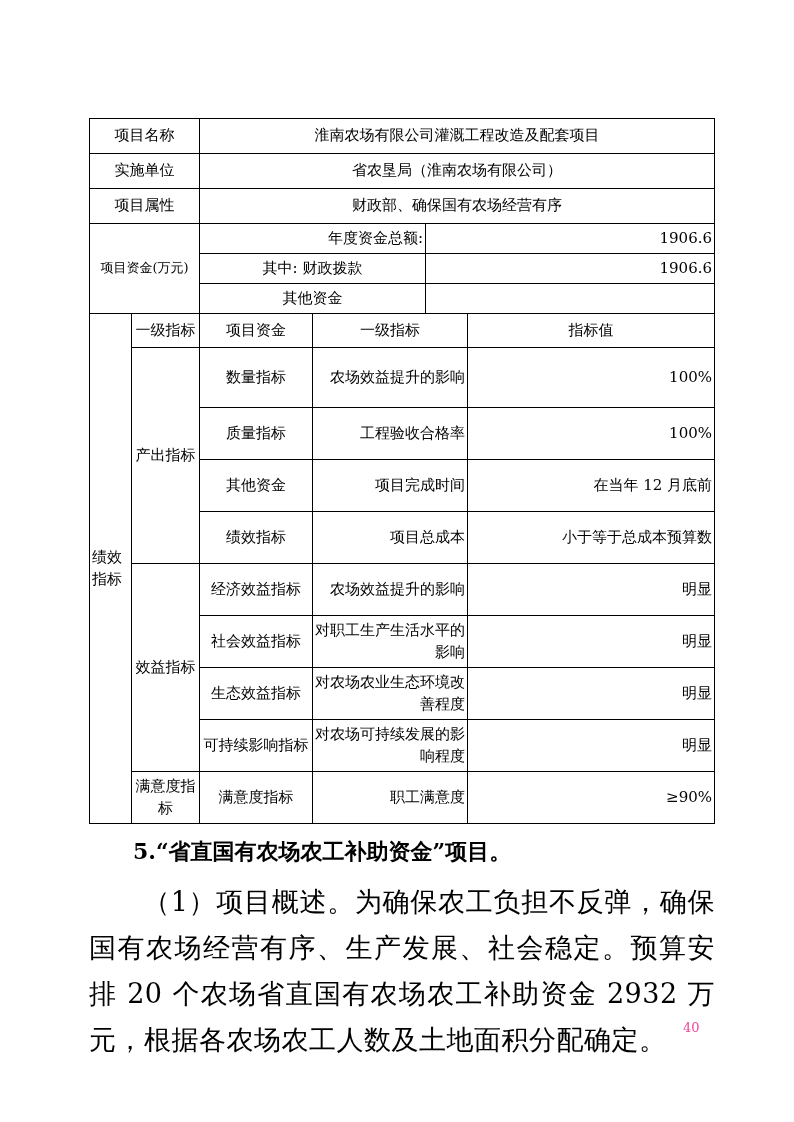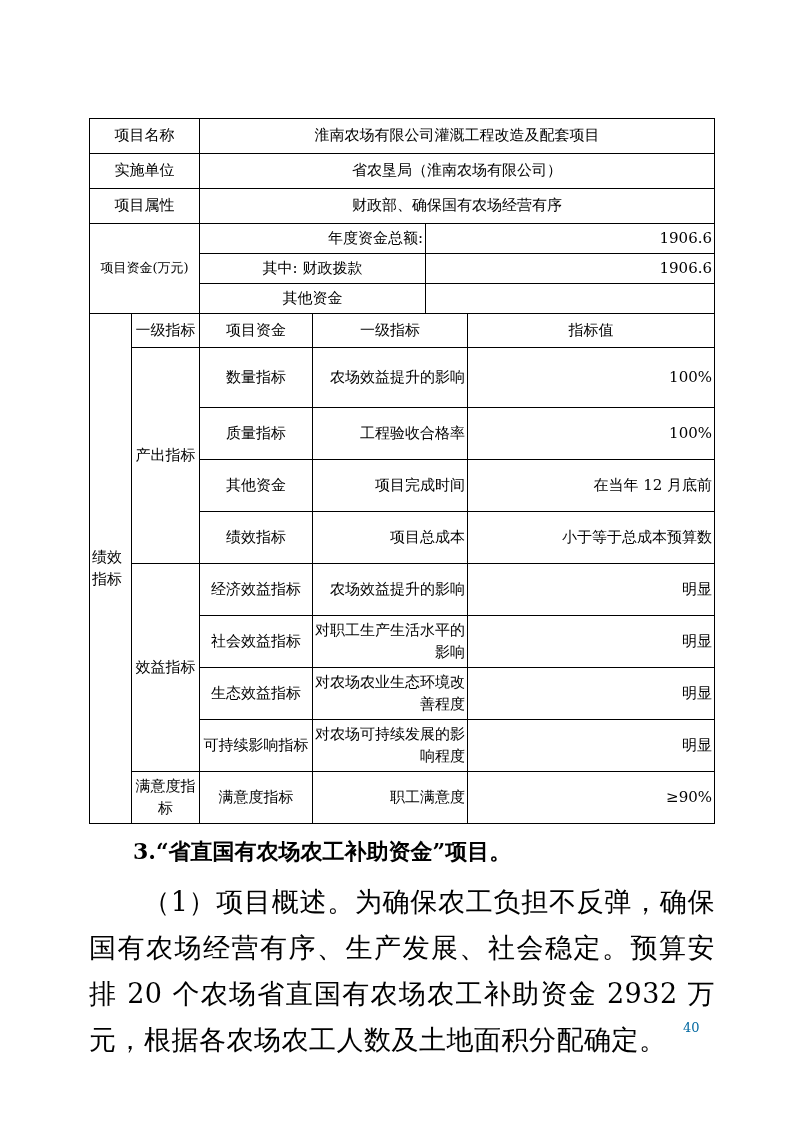--- a/index.html
+++ b/index.html
@@ -63,21 +63,21 @@
     font-size:27px;
     line-height:46px;
     text-align:justify;
     text-indent:2em;
     letter-spacing:0.5px;
   }
   .page-number {
     position:absolute;
     top:1020px; left:683px;
     font-size:13px;
-    color:#0369a1;
+    color:#ec4899;
   }
 </style>
 </head>
 <body>
 
 <div class="page">
 
 
   <table class="main">
     <colgroup>
@@ -172,19 +172,19 @@
     <tr class="rh-ind">
       <td class="c">满意度指标</td>
       <td class="c">满意度指标</td>
       <td colspan="2" class="l">职工满意度</td>
       <td class="l">≥90%</td>
     </tr>
   </tbody>
     </table>
 
   <div class="body-block">
-    <div class="section-heading">3.“省直国有农场农工补助资金”项目。</div>
+    <div class="section-heading">5.“省直国有农场农工补助资金”项目。</div>
     <div class="body-paragraph">（1）项目概述。为确保农工负担不反弹，确保国有农场经营有序、生产发展、社会稳定。预算安排 20 个农场省直国有农场农工补助资金 2932 万元，根据各农场农工人数及土地面积分配确定。</div>
   </div>
 
   <div class="page-number">40</div>
 
 </div>
 
 </body></html>

